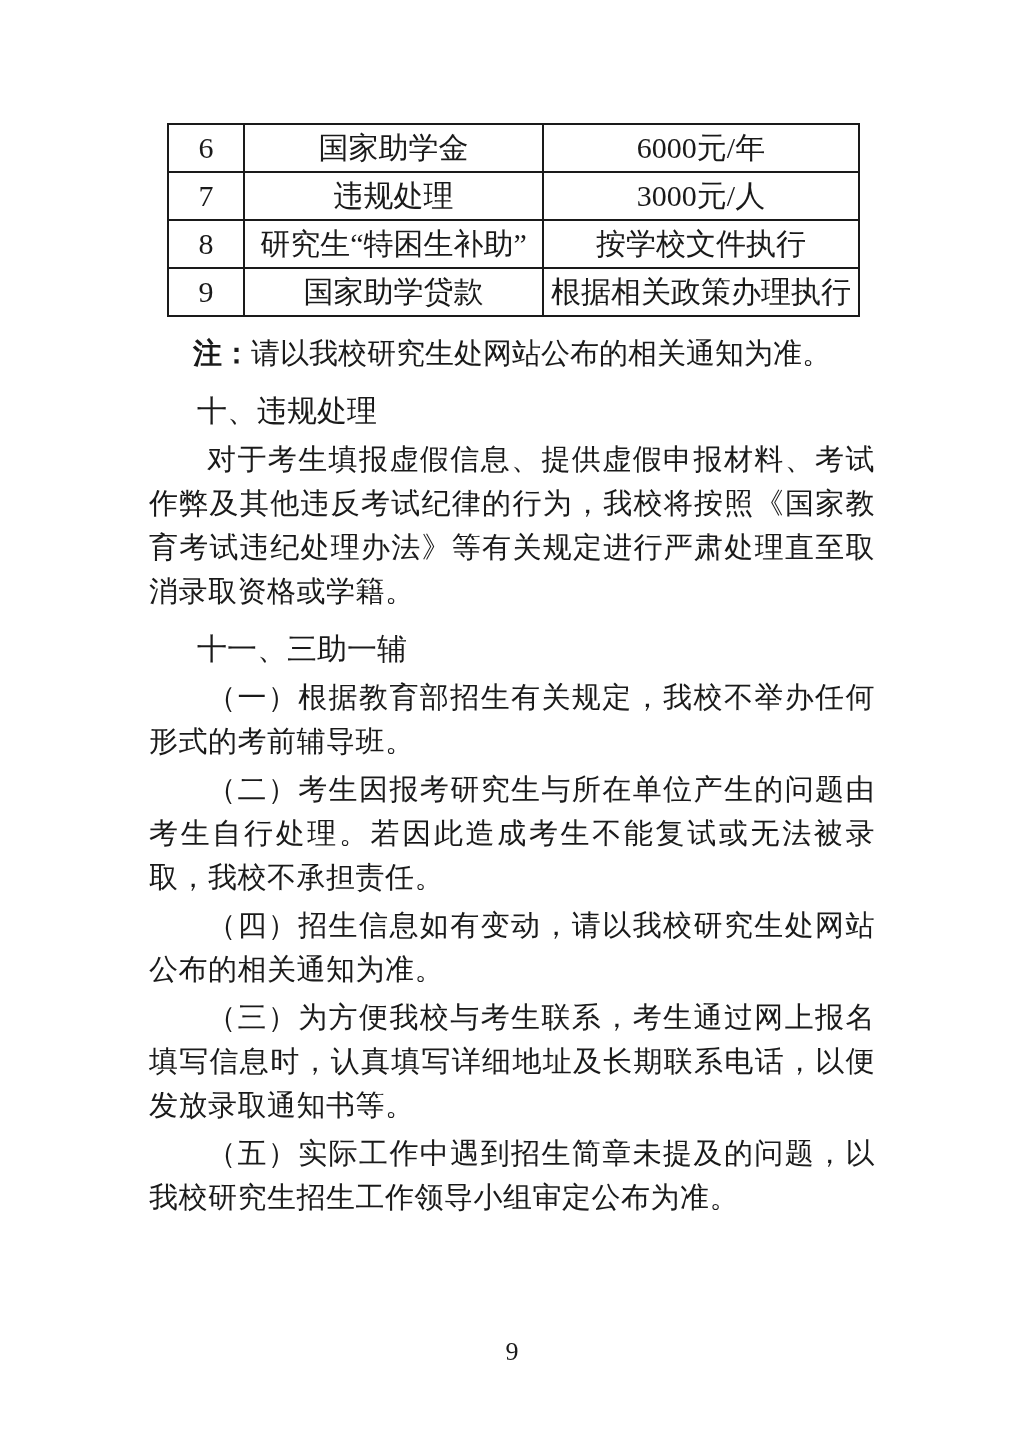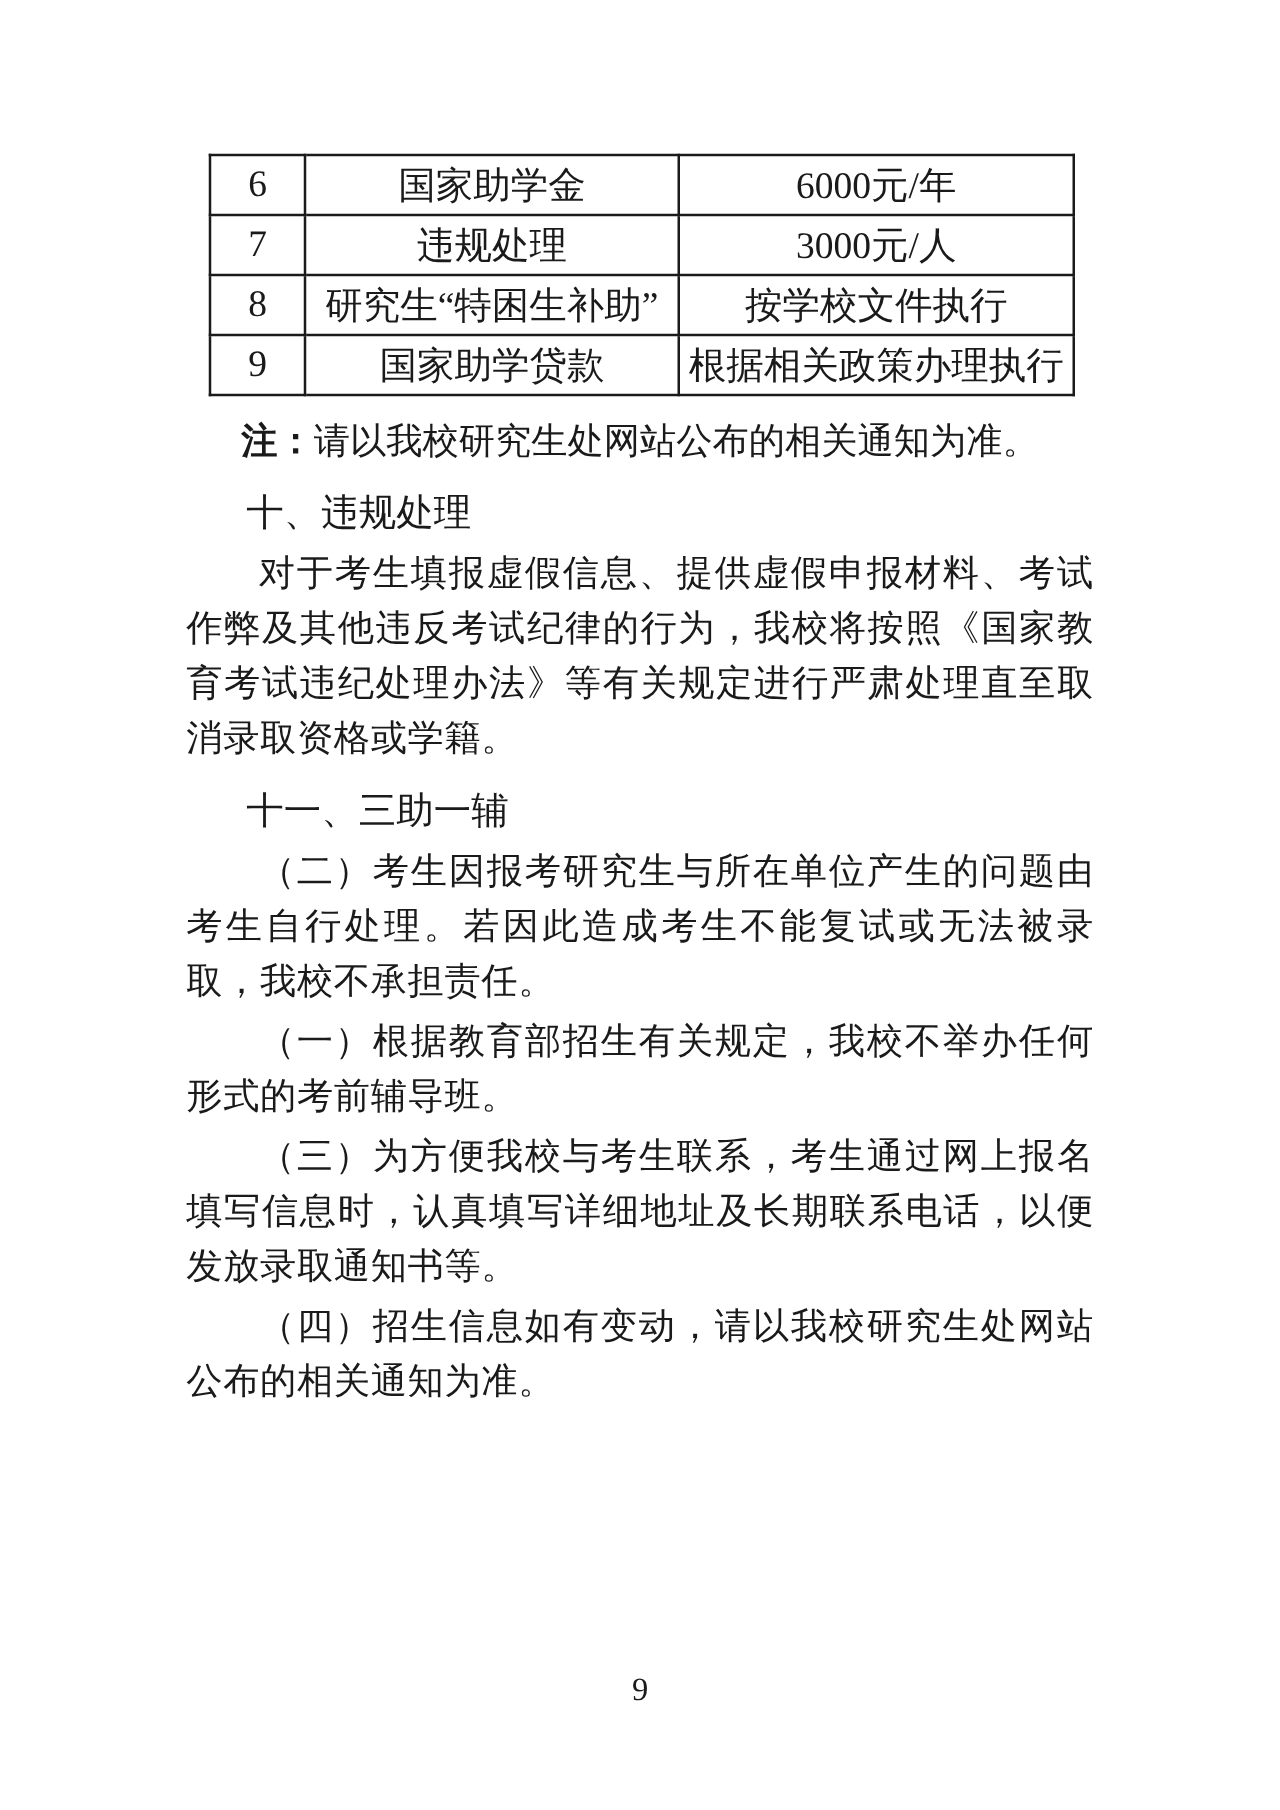--- a/index.html
+++ b/index.html
@@ -110,20 +110,21 @@
         </tr>
       </tbody>
     </table>
 
     <p class="note"><span class="note-label">注：</span><span>请以我校研究生处网站公布的相关通知为准。</span></p>
 
     <h2 class="section-heading">十、违规处理</h2>
     <p class="para">对于考生填报虚假信息、提供虚假申报材料、考试作弊及其他违反考试纪律的行为，我校将按照《国家教育考试违纪处理办法》等有关规定进行严肃处理直至取消录取资格或学籍。</p>
 
     <h2 class="section-heading">十一、三助一辅</h2>
+    <p class="para">（一）根据教育部招生有关规定，我校不举办任何形式的考前辅导班。</p>
     <p class="para">（二）考生因报考研究生与所在单位产生的问题由考生自行处理。若因此造成考生不能复试或无法被录取，我校不承担责任。</p>
-    <p class="para">（一）根据教育部招生有关规定，我校不举办任何形式的考前辅导班。</p>
+    <p class="para">（四）招生信息如有变动，请以我校研究生处网站公布的相关通知为准。</p>
     <p class="para">（三）为方便我校与考生联系，考生通过网上报名填写信息时，认真填写详细地址及长期联系电话，以便发放录取通知书等。</p>
-    <p class="para">（四）招生信息如有变动，请以我校研究生处网站公布的相关通知为准。</p>
+    <p class="para">（五）实际工作中遇到招生简章未提及的问题，以我校研究生招生工作领导小组审定公布为准。</p>
   </div>
 
   <div class="page-number">9</div>
 </div>
 
 </body></html>

